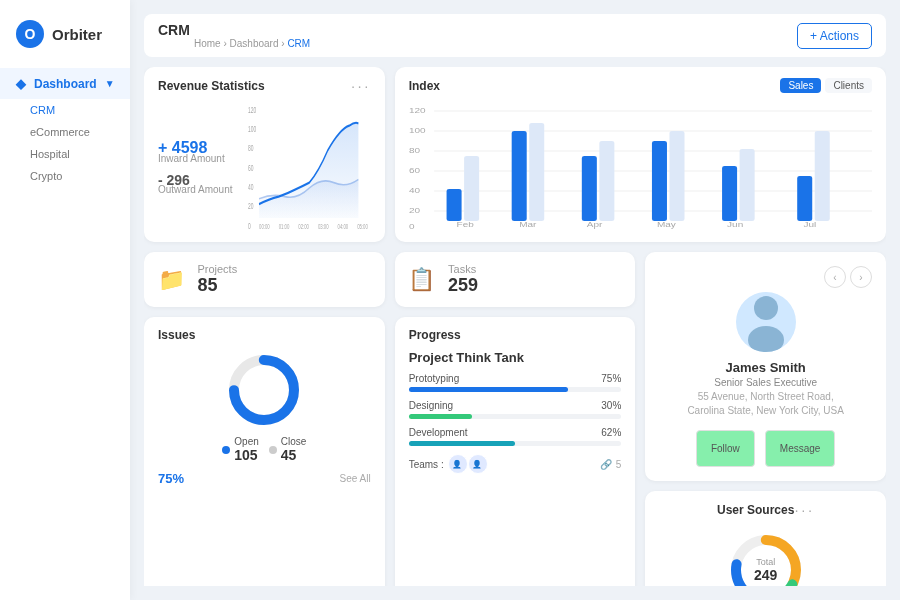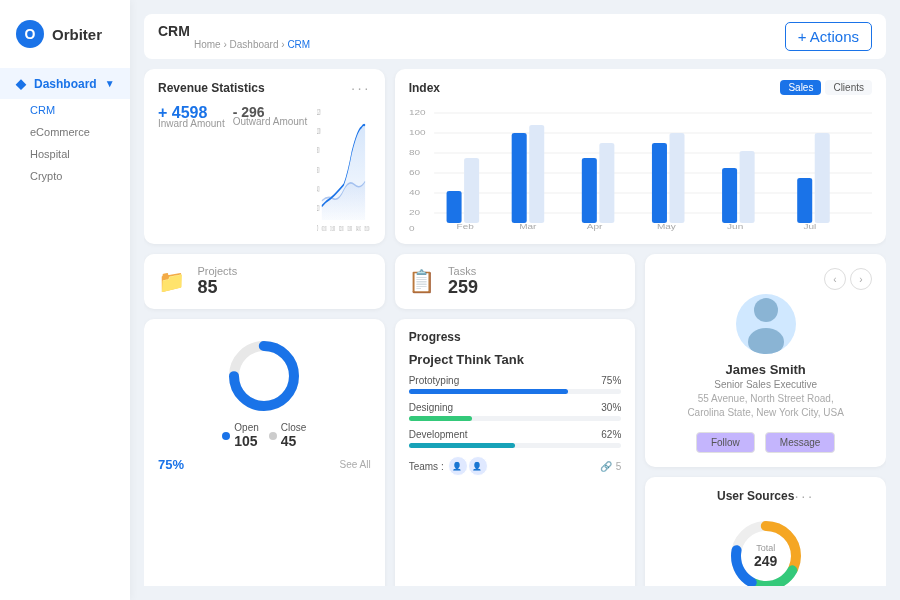--- a/index.html
+++ b/index.html
@@ -104,21 +104,21 @@
     .breadcrumb {
       font-size: 10px;
       color: #999;
       padding-left: 36px;
     }
     .breadcrumb span.active { color: #1a73e8; }
     .actions-btn {
       background: #fff;
       border: 1.5px solid #1a73e8;
       color: #1a73e8;
-      font-size: 15px;
+      font-size: 12px;
       padding: 5px 12px;
       border-radius: 5px;
       cursor: pointer;
       display: flex;
       align-items: center;
       gap: 4px;
     }
 
     
     .dashboard-grid {
@@ -162,21 +162,21 @@
       display: flex;
       flex-direction: column;
     }
     .revenue-body {
       display: flex;
       gap: 10px;
       flex: 1;
     }
     .revenue-numbers {
       display: flex;
-      flex-direction: row;
+      flex-direction: column;
       justify-content: center;
       gap: 8px;
       min-width: 80px;
     }
     .inward { font-size: 16px; font-weight: 700; color: #1a73e8; }
     .inward-label { font-size: 10px; color: #999; margin-top: -4px; }
     .outward { font-size: 14px; font-weight: 700; color: #555; }
     .outward-label { font-size: 10px; color: #999; margin-top: -4px; }
     .chart-area {
       flex: 1;
@@ -346,25 +346,25 @@
       justify-content: center;
       margin-bottom: 8px;
     }
     .person-body-svg { width: 50px; }
     .person-name { font-size: 13px; font-weight: 700; color: #333; }
     .person-role { font-size: 10px; color: #888; margin: 2px 0; }
     .person-address { font-size: 10px; color: #aaa; line-height: 1.4; margin-bottom: 8px; }
     .person-actions { display: flex; gap: 10px; margin-top: 4px; }
     .person-btn {
       font-size: 10px;
-      padding: 4px 14px;
+      padding: 12px 14px;
       border-radius: 4px;
       cursor: pointer;
       border: 1.5px solid #e0e0e0;
-      background: #c4b5fd;
+      background: #86efac;
       color: #555;
     }
 
     
     .user-sources-card {
       grid-column: 3 / 4;
       grid-row: 4 / 5;
       display: flex;
       flex-direction: column;
       align-items: center;
@@ -576,20 +576,23 @@
       <div class="person-name">James Smith</div>
       <div class="person-role">Senior Sales Executive</div>
       <div class="person-address">55 Avenue, North Street Road,<br>Carolina State, New York City, USA</div>
       <div class="person-actions">
         <button class="person-btn">Follow</button>
         <button class="person-btn">Message</button>
       </div>
     </div>
 
     <div class="card issues-card">
+      <div class="card-header">
+        <span class="card-title">Issues</span>
+      </div>
       <div class="donut-container">
         <svg viewBox="0 0 80 80" width="80" height="80">
           <circle cx="40" cy="40" r="30" fill="none" stroke="#e8e8e8" stroke-width="10"></circle>
           <circle cx="40" cy="40" r="30" fill="none" stroke="#1a73e8" stroke-width="10" stroke-dasharray="141 47" stroke-dashoffset="0" stroke-linecap="round" transform="rotate(-90 40 40)"></circle>
         </svg>
       </div>
       <div class="issues-stats">
         <div class="stat-dot">
           <span class="dot blue"></span>
           <div>

